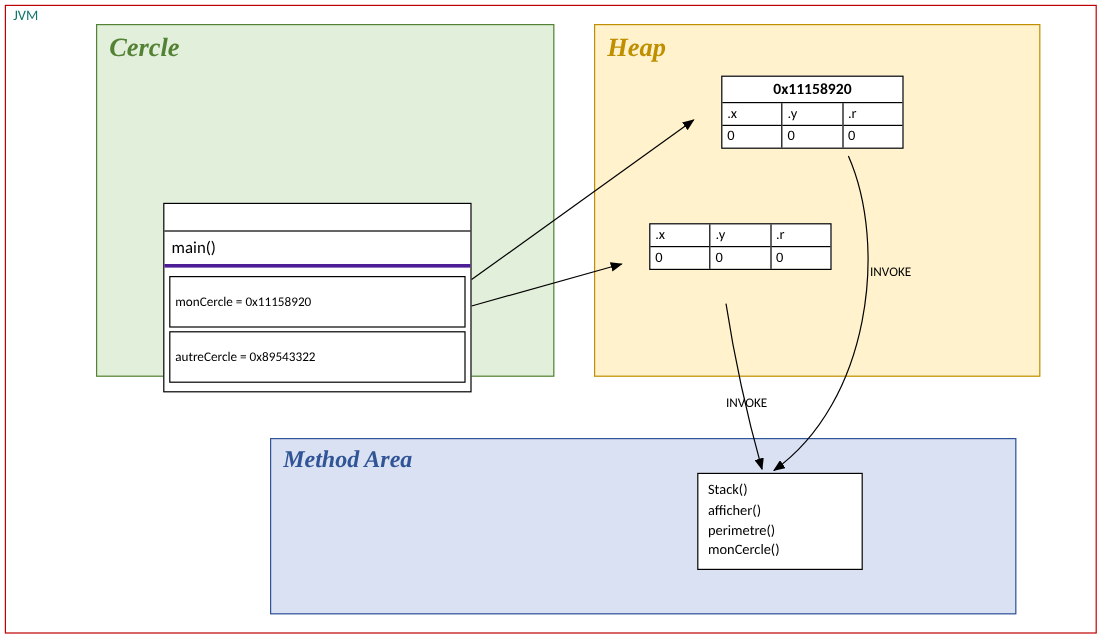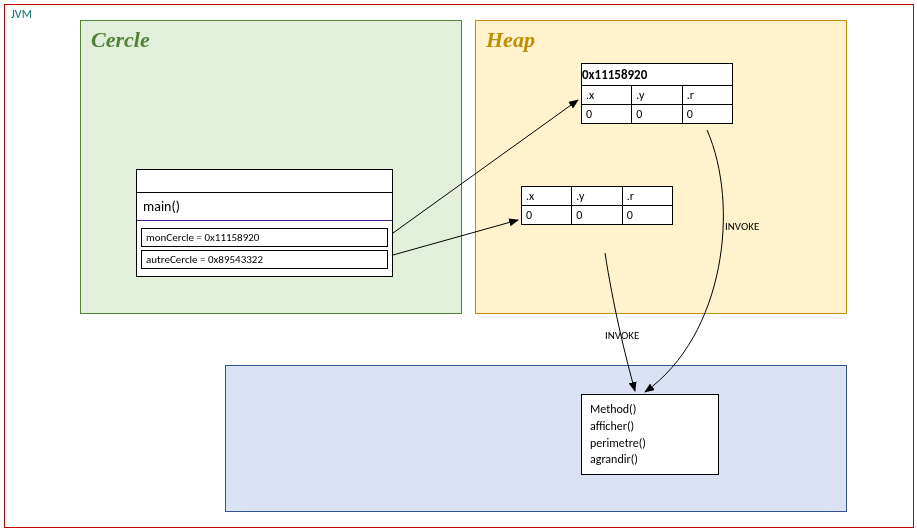--- a/index.html
+++ b/index.html
@@ -7,29 +7,29 @@
   .jvm-label{position:absolute;left:6px;top:2px;color:#0f766e;font-size:12px}
 
   .region{position:absolute;border:1px solid}
   .region-title{position:absolute;left:10px;top:6px;font:italic 600 22px "Comic Sans MS",cursive}
 
   
   .stack{left:75px;top:15px;width:380px;height:292px;background:#e2efda;border-color:#548235}
   .stack .region-title{color:#548235}
   .frame{position:absolute;left:55px;top:148px;width:255px;background:#fff;border:1px solid #000}
   .frame-header{height:22px;border-bottom:1px solid #000}
-  .frame-name{padding:5px 6px;border-bottom:1px solid #4c1d95;font-size:14px}
+  .frame-name{padding:5px 6px;border-bottom:3px solid #4c1d95;font-size:14px}
   .vars{padding:4px}
-  .var{border:1px solid #000;padding:2px 4px;margin:3px 0;font-size:11px}
+  .var{border:1px solid #000;padding:14px 4px;margin:3px 0;font-size:11px}
 
   
-  .heap{left:470px;top:15px;width:370px;height:292px;background:#fff2cc;border-color:#bf8f00}
+  .heap{left:490px;top:15px;width:370px;height:292px;background:#fff2cc;border-color:#bf8f00}
   .heap .region-title{color:#bf8f00}
   .obj{position:absolute;background:#fff;border:1px solid #000}
-  .obj-addr{text-align:left;font-weight:700;padding:3px 0;border-bottom:1px solid #000;font-size:13px}
+  .obj-addr{text-align:center;font-weight:700;padding:3px 0;border-bottom:1px solid #000;font-size:13px}
   .obj-fields{display:flex}
   .fld{flex:1;border-right:1px solid #000}
   .fld:last-child{border-right:none}
   .fld-name{padding:2px 4px;border-bottom:1px solid #000;font-size:12px}
   .fld-val{padding:2px 4px;font-size:12px}
 
   
   .ma{left:220px;top:360px;width:620px;height:145px;background:#d9e1f2;border-color:#305496}
   .ma .region-title{color:#305496;font-size:20px}
   .class-box{position:absolute;left:355px;top:28px;width:120px;background:#fff;border:1px solid #000;padding:6px 8px;font-size:12px;line-height:1.4}
@@ -88,25 +88,26 @@
           </div>
         <div class="fld">
             <div class="fld-name">.r</div>
             <div class="fld-val">0</div>
           </div>
       </div>
     </div>
   </div>
 
   <div class="region ma">
+    <div class="region-title">Method Area</div>
     <div class="class-box">
-      <div>Method()</div>
+      <div>Stack()</div>
       <div>afficher()</div>
       <div>perimetre()</div>
-      <div>agrandir()</div>
+      <div>monCercle()</div>
     </div>
   </div>
 
   <div class="invoke" style="left:720px;top:215px">INVOKE</div>
   <div class="invoke" style="left:600px;top:324px">INVOKE</div>
 
   <svg class="arrows">
     <defs>
       <marker id="ah" markerWidth="10" markerHeight="8" refX="9" refY="4" orient="auto">
         <path d="M0,0 L10,4 L0,8 Z" fill="#000"></path>

